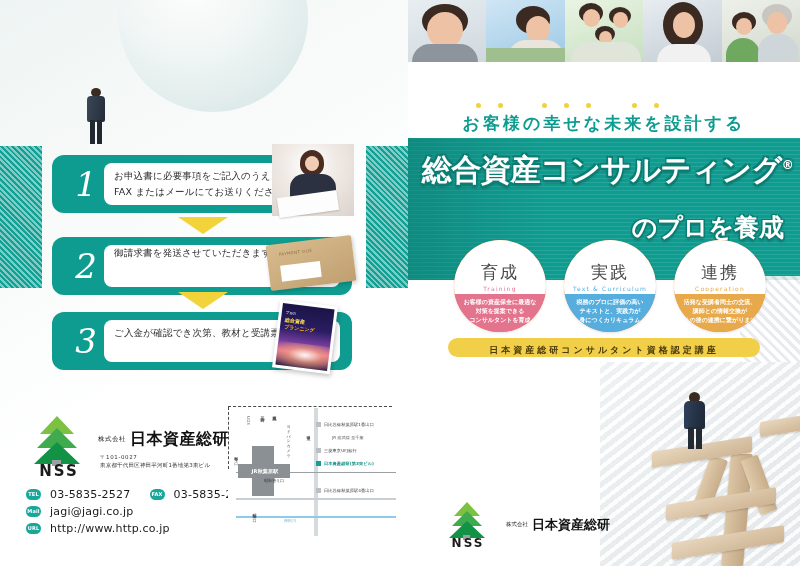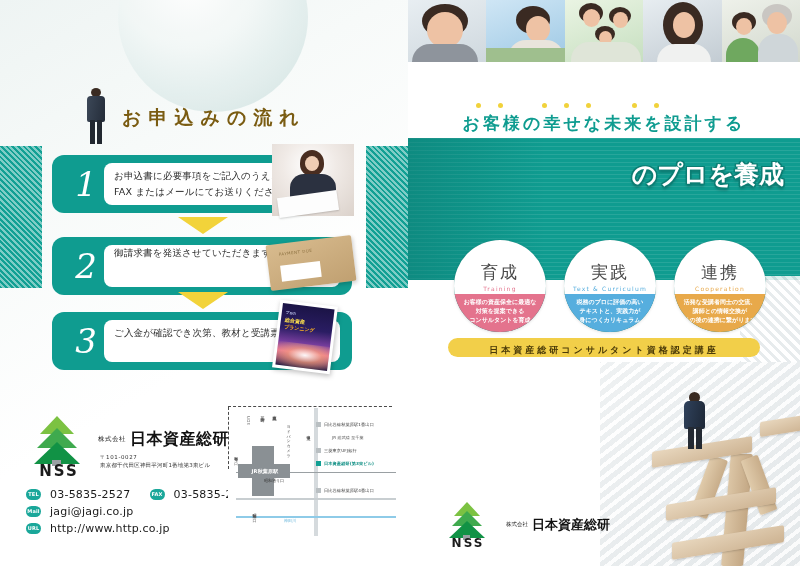--- a/index.html
+++ b/index.html
@@ -108,28 +108,28 @@
   .teal-band .fade { position:absolute; inset:0;
     background:linear-gradient(90deg, rgba(13,125,116,.55) 0%, rgba(15,156,144,0) 35%); }
   .teal-band .whitecut { position:absolute; left:0; bottom:0; width:392px; height:52px; background:#ffffff; }
 
   .main-title { position:absolute; left:14px; top:12px; width:370px; }
   .mt-line1 { font-size:30px; font-weight:900; color:#ffffff; letter-spacing:-.5px;
     white-space:nowrap;
     text-shadow: -1.6px -1.6px 0 #0c7d73, 1.6px -1.6px 0 #0c7d73, -1.6px 1.6px 0 #0c7d73,
                  1.6px 1.6px 0 #0c7d73, 0 3px 3px rgba(0,0,0,.28); }
   .mt-reg { font-size:12px; vertical-align:super; }
-  .mt-line2 { margin-top:8px; text-align:right; padding-right:8px;
+  .mt-line2 { margin-top:20px; text-align:right; padding-right:8px;
     font-size:25px; font-weight:900; color:#ffffff; letter-spacing:0px;
     text-shadow: -1.4px -1.4px 0 #0c7d73, 1.4px -1.4px 0 #0c7d73, -1.4px 1.4px 0 #0c7d73,
                  1.4px 1.4px 0 #0c7d73, 0 3px 3px rgba(0,0,0,.28); }
 
   .circles { position:absolute; left:408px; top:240px; width:392px; height:92px; }
   .circ { position:absolute; width:92px; height:92px; border-radius:50%; overflow:hidden;
-    background:#0f766e; box-shadow:0 1px 3px rgba(0,0,0,.12); }
+    background:#f97316; box-shadow:0 1px 3px rgba(0,0,0,.12); }
   .c1 { left:46px; } .c2 { left:156px; } .c3 { left:266px; }
   .circ .top { height:54px; display:flex; flex-direction:column; align-items:center;
     justify-content:flex-end; padding-bottom:2px; background:#ffffff; }
   .circ .jp { font-size:17px; color:#4a4a4a; letter-spacing:2px; line-height:19px; }
   .circ .en { font-size:6px; letter-spacing:1.2px; margin-top:3px; }
   .circ .btm { height:38px; padding-top:3px; text-align:center; }
   .circ .btm p { font-size:6px; color:#ffffff; line-height:9px; font-weight:700; }
   .c1 .en { color:#e4738d; } .c1 .btm { background:#e4738d; }
   .c2 .en { color:#56aede; } .c2 .btm { background:#56aede; }
   .c3 .en { color:#e8a94a; } .c3 .btm { background:#e8a94a; }
@@ -247,21 +247,20 @@
     <div class="stripe-block stripe-left"></div>
     <div class="stripe-block stripe-right"></div>
 
     <div class="flow-figure">
       <div style="position:absolute;left:6px;top:0;width:10px;height:9px;border-radius:50%;background:#3a2b22;"></div>
       <div style="position:absolute;left:2px;top:8px;width:18px;height:26px;background:linear-gradient(100deg,#3c4858,#242c39);border-radius:4px 4px 2px 2px;"></div>
       <div style="position:absolute;left:5px;top:32px;width:5px;height:24px;background:#222830;"></div>
       <div style="position:absolute;left:12px;top:32px;width:5px;height:24px;background:#222830;"></div>
     </div>
 
-    <div class="flow-title">お申込みの流れ</div>
 
     <div class="step s1">
       <div class="step-num">1</div>
       <div class="step-card">
         <p>お申込書に必要事項をご記入のうえ、</p>
         <p style="padding-top:0">FAX またはメールにてお送りください。</p>
       </div>
     </div>
     <div class="woman-photo">
       <div class="head"></div>
@@ -351,20 +350,21 @@
       <span class="dot" style="left:154px;"></span>
       <span class="dot" style="left:200px;"></span>
       <span class="dot" style="left:222px;"></span>
     </div>
     <div class="headline">お客様の幸せな未来を設計する</div>
   </div>
 
   <div class="teal-band">
     <div class="fade"></div>
     <div class="main-title">
+      <div class="mt-line1"><span>総合資産コンサルティング</span><span class="mt-reg">®</span></div>
       <div class="mt-line2">のプロを養成</div>
     </div>
     <div class="whitecut"></div>
   </div>
 
   <div class="diag-stripes"></div>
 
   <div class="circles">
     <div class="circ c1">
       <div class="top">

